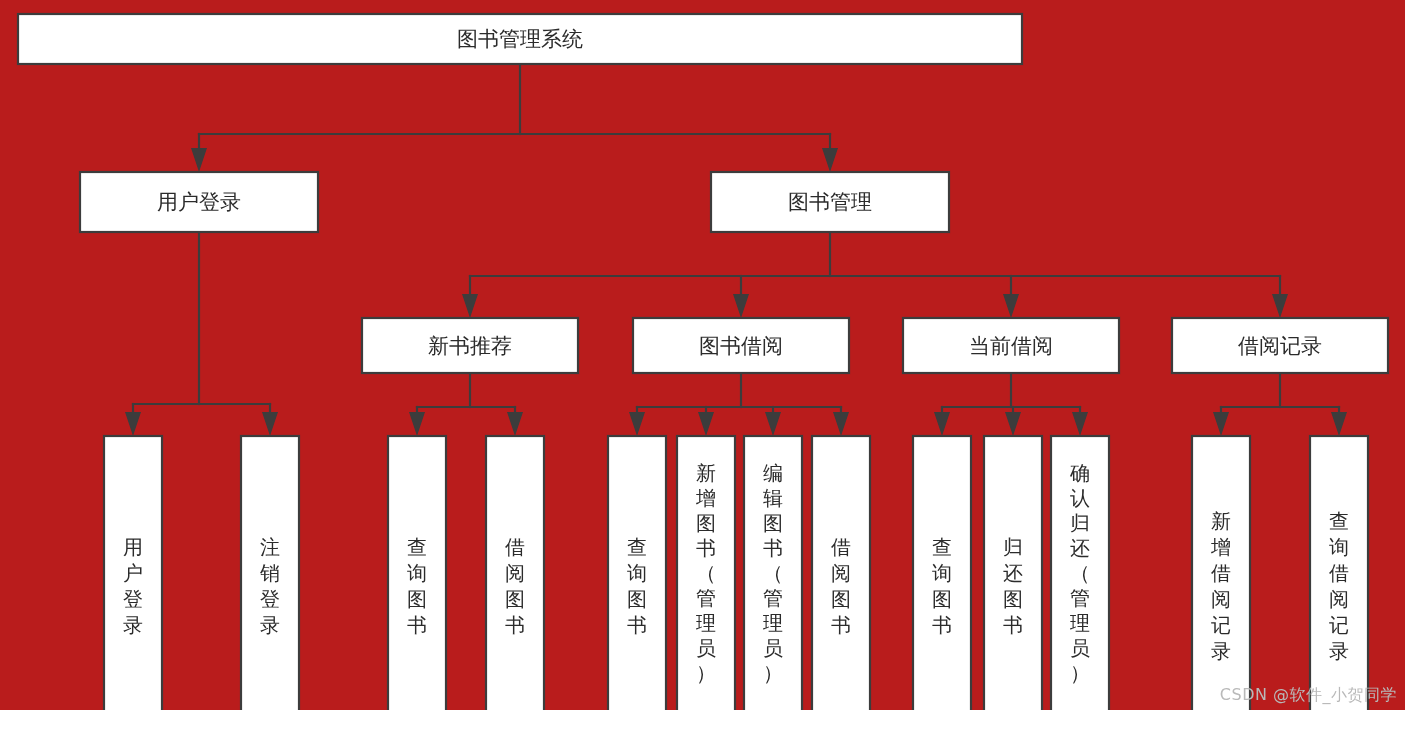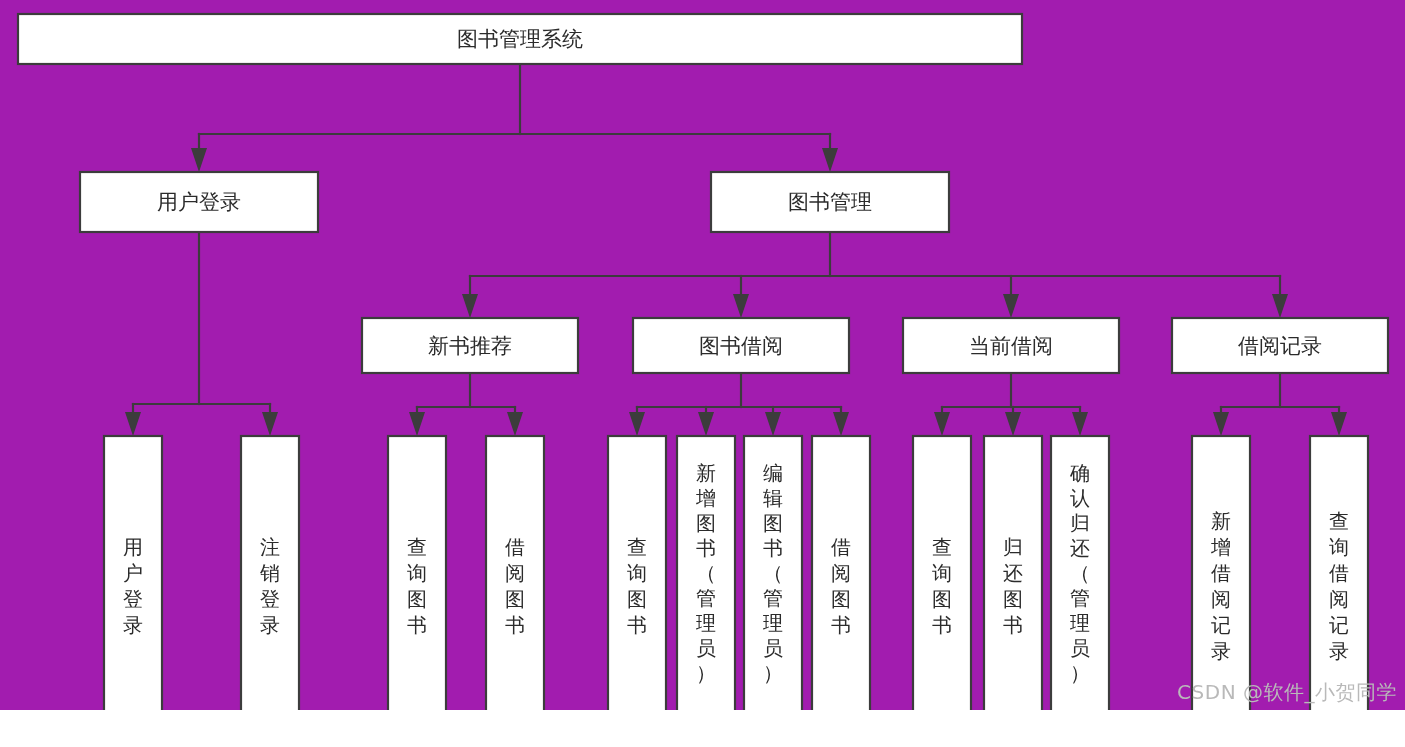--- a/index.html
+++ b/index.html
@@ -7,21 +7,21 @@
     padding: 0;
     background: #ffffff;
   }
   body {
     font-family: "DejaVu Sans", "Liberation Sans", sans-serif;
   }
   #canvas {
     position: relative;
     width: 1405px;
     height: 710px;
-    background: #a21caf;
+    background: #b91c1c;
     overflow: hidden;
   }
   svg.diagram {
     position: absolute;
     left: 0;
     top: 0;
     width: 1405px;
     height: 747px;
   }
   .node-box {
@@ -50,21 +50,21 @@
   }
   .arrow-head {
     fill: #3c3c3c;
     stroke: none;
   }
   .watermark {
     position: absolute;
     right: 8px;
     bottom: 4px;
     font-family: "DejaVu Sans", "Liberation Sans", sans-serif;
-    font-size: 20px;
+    font-size: 16px;
     color: #b9b9b9;
     white-space: nowrap;
     letter-spacing: 0.5px;
     user-select: none;
   }
 </style>
 </head>
 <body>
 
 <div id="canvas">

